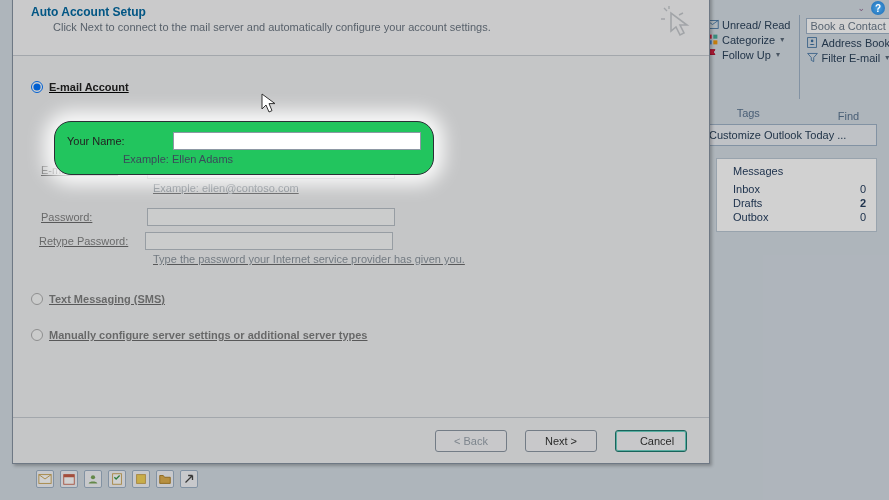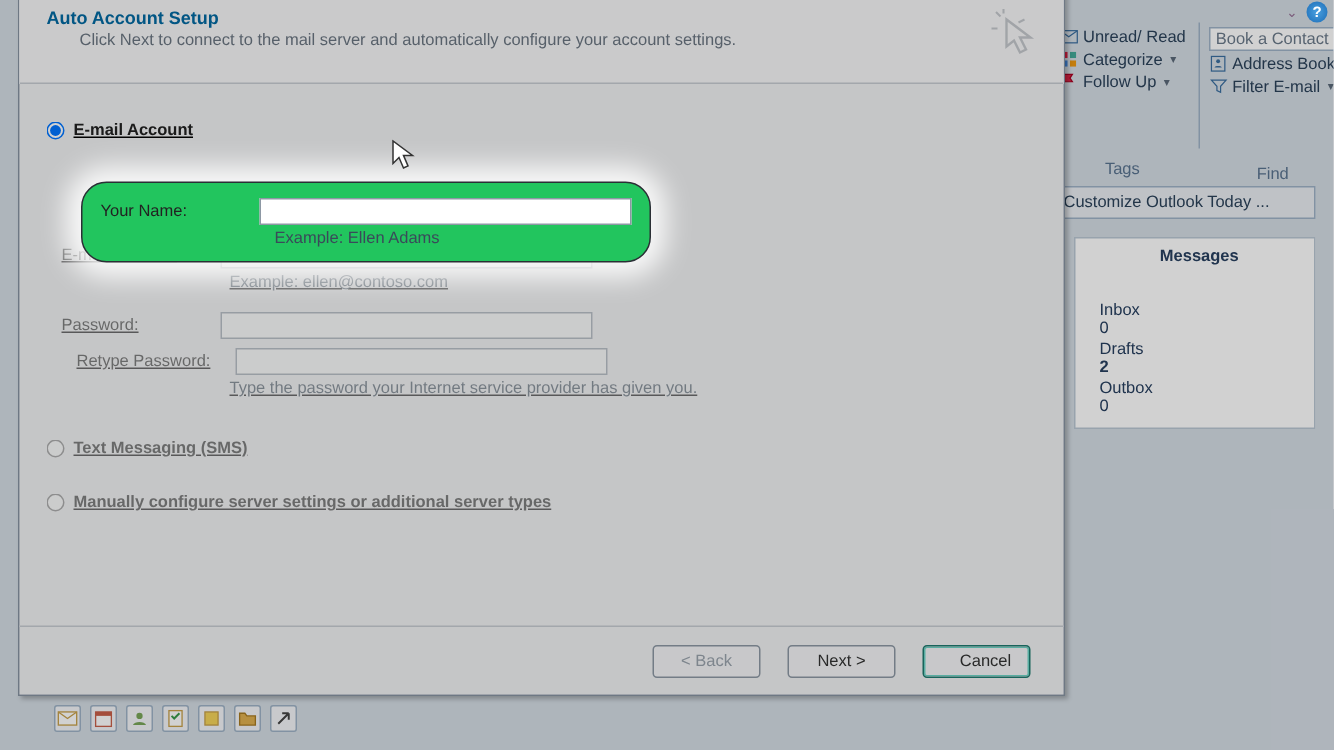--- a/index.html
+++ b/index.html
@@ -45,22 +45,22 @@
   .customize-bar {
     position:absolute; left:700px; right:12px; top:124px;
     background:#e9edf2; border:1px solid #9fb3c7;
     padding:4px 8px; font-size:11px; color:#2b425a;
     display:flex; align-items:center; height:22px;
   }
   .msgs-panel {
     position:absolute; left:716px; right:12px; top:158px;
     background:#fff; border:1px solid #bac7d4; padding:6px 10px;
   }
-  .msgs-title { font-weight:bold; color:#284060; margin-bottom:24px; padding-left:6px;text-align:center;}
-  .msg-row { display:flex; justify-content:space-between; color:#284060; margin:2px 0; padding-left:6px;flex-direction:column;}
+  .msgs-title { font-weight:normal; color:#284060; margin-bottom:6px; padding-left:6px;}
+  .msg-row { display:flex; justify-content:space-between; color:#284060; margin:2px 0; padding-left:6px;}
   .msg-row.bold .count { font-weight:bold; }
   
   .dock {
     position:absolute; left:36px; bottom:12px; display:flex; gap:6px;
   }
   .dock span {
     width:18px; height:18px; display:flex; align-items:center; justify-content:center;
     border:1px solid #9fb3c7; background:#f4f6f9; border-radius:2px;
   }
   
@@ -84,21 +84,21 @@
   
   .spotlight {
     position:absolute; left:41px; top:126px; width:380px; height:54px;
     background:#22c55e; border:1px solid #2a2f35; border-radius:17px;
     box-shadow:0 0 18px 10px rgba(255,255,255,.9);
     z-index:90; padding:10px 12px 4px;
   }
   .field { display:flex; align-items:center; gap:10px; }
   .field label { width:96px; color:#222; font-size:11px; }
   .field input { width:248px; height:18px; border:1px solid #8d98a4; background:#fff; padding:0 3px; font-size:11px; }
-  .example { margin-left:116px; font-size:11px; color:#3a4a5a; margin-top:3px;}
+  .example { margin-left:56px; font-size:11px; color:#3a4a5a; margin-top:3px;}
   .dim { opacity:.55; }
   .dlg-foot {
     position:absolute; left:0; right:0; bottom:0; height:46px;
     border-top:1px solid #c7ccd2; display:flex; justify-content:flex-end;
     align-items:center; gap:18px; padding-right:22px;
   }
   .btn { width:72px; height:22px; border:1px solid #8d98a4; background:#f4f5f7; color:#333; font-size:11px; border-radius:3px; cursor:pointer;}
   .btn:disabled { color:#9aa3ad; }
   .btn.primary { border:1px solid #1f7a6f; box-shadow:inset 0 0 0 1px #6dd3c5;padding-left:12px; }
   
@@ -253,21 +253,21 @@
     <div class="field dim" style="margin-left:10px;">
       <label>E-mail Address:</label>
       <input type="text" disabled="" value="" style="">
     </div>
     <div class="example dim" style="margin-left:122px;">Example: ellen@contoso.com</div>
 
     <div class="field dim" style="margin-left:10px;margin-top:14px;">
       <label>Password:</label>
       <input type="password" disabled="" style="">
     </div>
-    <div class="field dim" style="margin-left:20px;margin-top:6px;">
+    <div class="field dim" style="margin-left:8px;margin-top:6px;">
       <label>Retype Password:</label>
       <input type="password" disabled="" style="">
     </div>
     <div class="example dim" style="margin-left:122px;">Type the password your Internet service provider has given you.</div>
 
     <div class="radio-row dim" style="margin-top:28px;">
       <input type="radio" style="">
       <label>Text Messaging (SMS)</label>
     </div>
     <div class="radio-row dim" style="margin-top:24px;">

